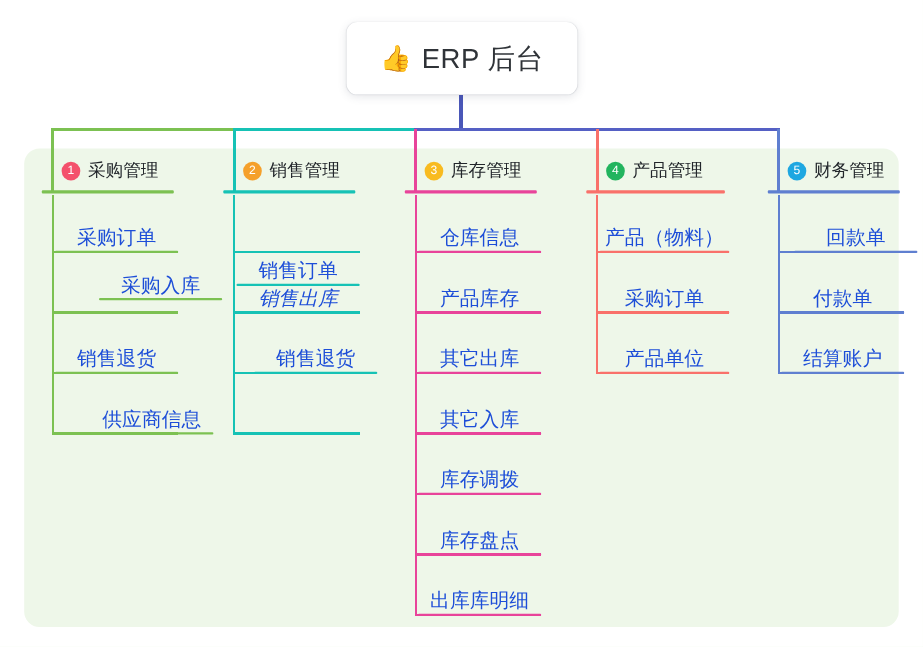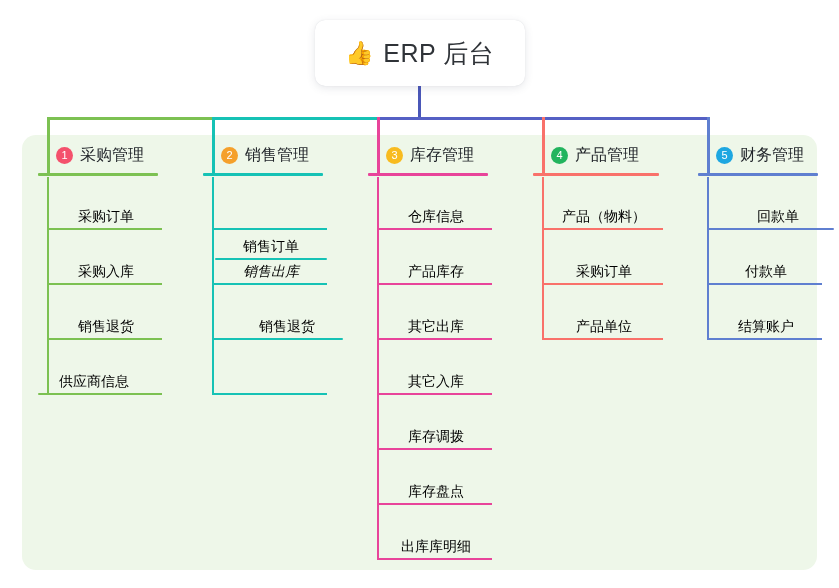--- a/index.html
+++ b/index.html
@@ -110,22 +110,22 @@
     border-radius: 1px;
   }
 
   .leaf {
     position: absolute;
     left: 0;
     width: 100px;
     text-align: center;
   }
   .leaf-label {
-    font-size: 14px;
-    color: #000000;
+    font-size: 18px;
+    color: #1d4ed8;
     white-space: nowrap;
     line-height: 16px;
   }
   .leaf-rule {
     margin-top: 4px;
     height: 2px;
     border-radius: 1px;
   }
 </style>
 </head>
@@ -185,29 +185,29 @@
       <div class="column" style="left: 38px; width: 142px;">
         <div class="col-head">
           <span class="badge" style="background: rgb(244, 81, 108);">1</span>
           <span class="col-title">采购管理</span>
         </div>
         <div class="col-rule" style="background: rgb(124, 193, 82); width: 120px;"></div>
         <div class="leaf" style="top: 65px; left: 12px; width: 112px;">
           <div class="leaf-label">采购订单</div>
           <div class="leaf-rule" style="background: rgb(124, 193, 82);"></div>
         </div>
-        <div class="leaf" style="top: 120px; left: 12px; width: 112px;">
+        <div class="leaf" style="top: 108px; left: 12px; width: 112px; padding-left: 40px;">
           <div class="leaf-label">采购入库</div>
           <div class="leaf-rule" style="background: rgb(124, 193, 82);"></div>
         </div>
         <div class="leaf" style="top: 175px; left: 12px; width: 112px;">
           <div class="leaf-label">销售退货</div>
           <div class="leaf-rule" style="background: rgb(124, 193, 82);"></div>
         </div>
-        <div class="leaf" style="top: 230px; left: 0; width: 112px;">
+        <div class="leaf" style="top: 230px; left: 12px; width: 112px; padding-left: 32px;">
           <div class="leaf-label">供应商信息</div>
           <div class="leaf-rule" style="background: rgb(124, 193, 82);"></div>
         </div>
       </div>
       <div class="column" style="left: 203px; width: 142px;">
         <div class="col-head">
           <span class="badge" style="background: rgb(245, 160, 43);">2</span>
           <span class="col-title">销售管理</span>
         </div>
         <div class="col-rule" style="background: rgb(22, 194, 181); width: 120px;"></div>

